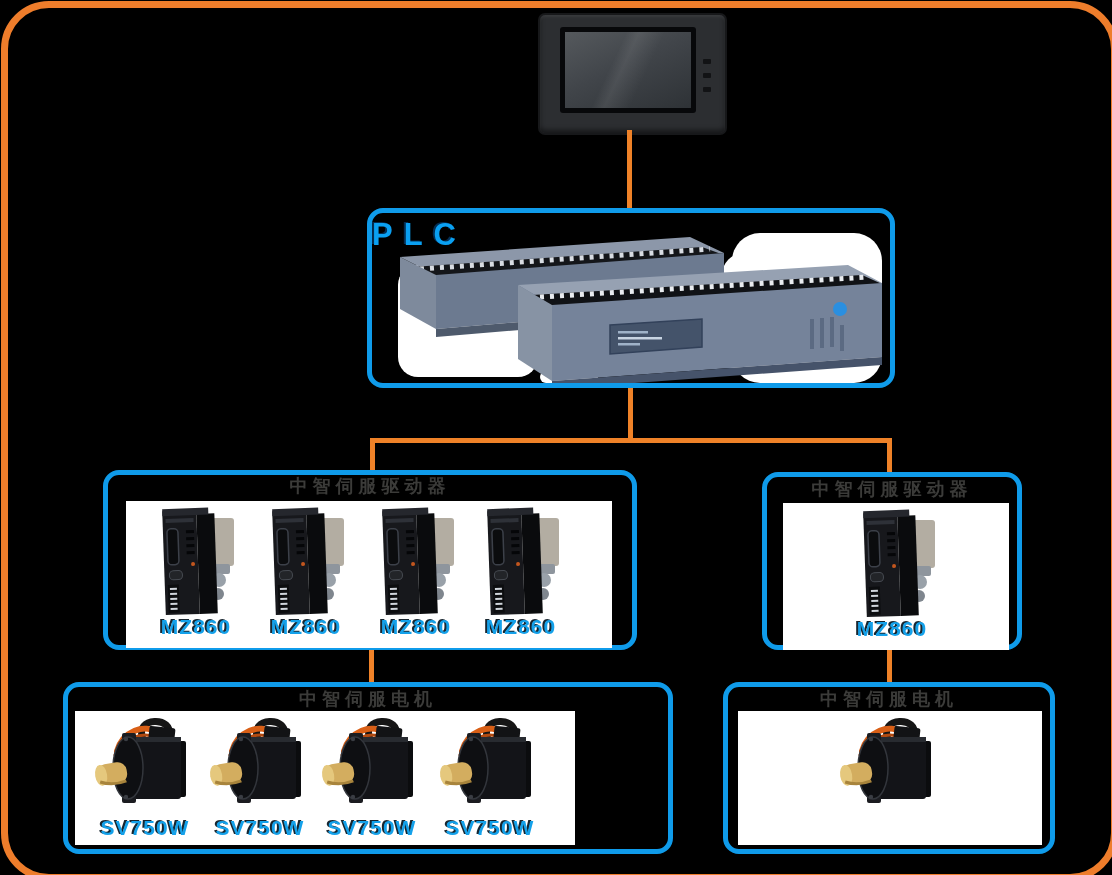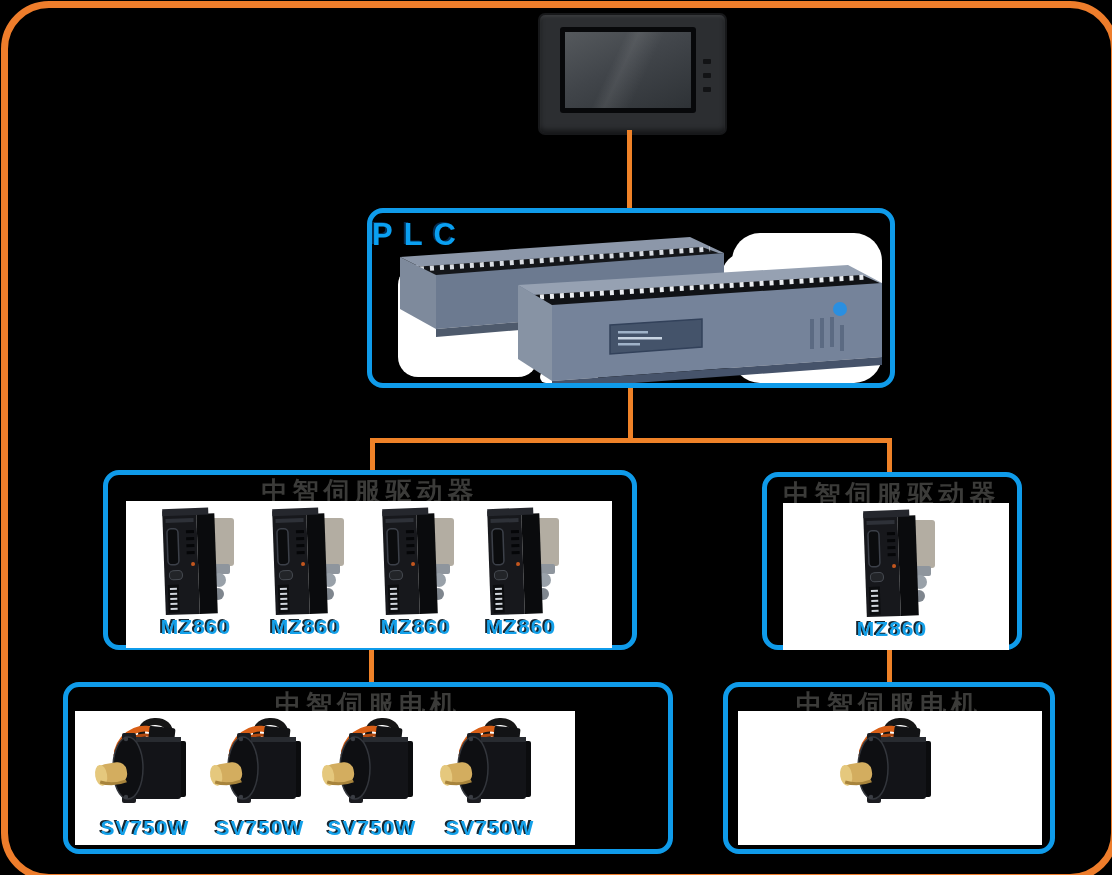--- a/index.html
+++ b/index.html
@@ -3,21 +3,21 @@
 <meta charset="utf-8">
 <style>
   html,body{margin:0;padding:0;background:#000;}
   #canvas{position:relative;width:1112px;height:875px;background:#000;overflow:hidden;
           font-family:"Liberation Sans","DejaVu Sans",sans-serif;}
   .outer-frame{position:absolute;left:1px;top:1px;width:1103px;height:866px;
                border:7px solid #ee7d2b;border-radius:48px;}
   .orange-line{position:absolute;background:#ef8228;}
   .blue-box{position:absolute;border:5px solid #0f9bea;border-radius:16px;}
   .box-title{position:absolute;left:0;width:100%;text-align:center;color:#3b3b39;
-             font-weight:bold;font-size:26px;letter-spacing:5px;white-space:nowrap;}
+             font-weight:bold;font-size:18px;letter-spacing:5px;white-space:nowrap;}
   .white-rect{position:absolute;background:#ffffff;}
   .dev{position:absolute;}
   .dev-label{position:absolute;text-align:center;color:#14a1ea;font-weight:bold;
              font-size:21px;letter-spacing:1px;text-shadow:-2px -1px 0 #182630;white-space:nowrap;}
   .plc-label{position:absolute;left:0;top:4px;width:100%;text-align:left;color:#0aa0f2;
              font-weight:bold;font-size:31px;letter-spacing:11px;
              text-shadow:-2px -1px 0 rgba(6,60,110,0.75);}
   
   .hmi{position:absolute;left:538px;top:13px;width:185px;height:118px;background:#2c2e31;
        border:2px solid #17181a;border-radius:7px;

